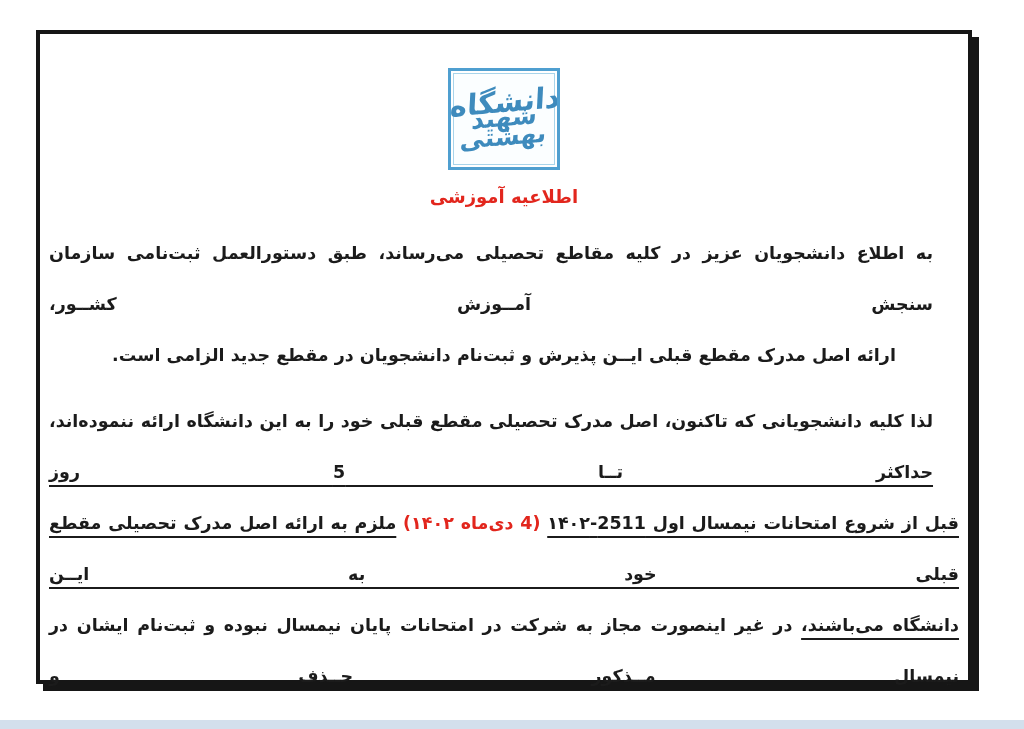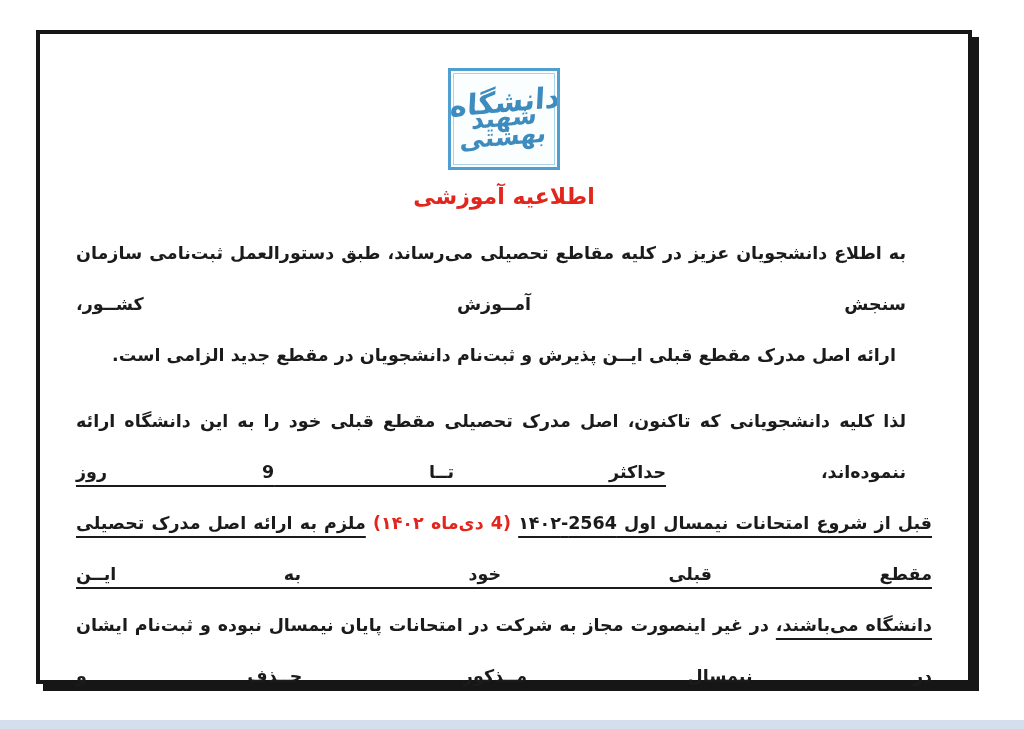--- a/index.html
+++ b/index.html
@@ -32,23 +32,23 @@
   }
   .logo-cal{
     text-align:center;color:var(--logo-ink);font-weight:bold;
     transform:rotate(-5deg) skewX(-8deg);line-height:0.74;
   }
   .logo-cal .lg1{display:block;font-size:29px;}
   .logo-cal .lg2{display:block;font-size:25px;margin-top:-4px;}
   .logo-cal .lg3{display:block;font-size:25px;}
   .heading{
     text-align:center;color:var(--accent-red);
-    font-weight:bold;font-size:22px;line-height:20px;margin-top:17px;
+    font-weight:bold;font-size:18px;line-height:20px;margin-top:17px;
   }
-  .para{margin:0 36px;}
+  .para{margin:0 9px;}
   .p1{margin-top:21px;}
   .p2{margin-top:15px;}
   .line{
     line-height:51px;font-size:17.5px;font-weight:bold;color:var(--text-ink);
     white-space:normal;
   }
   .j{text-align:justify;text-align-last:justify;}
   .c{text-align:center;}
   .r{text-align:right;padding-left:0;padding-right:45px;}
   .indent{padding-right:26px;}
@@ -76,24 +76,24 @@
     <div class="heading">اطلاعیه آموزشی</div>
 
     <div class="para p1">
       <div class="line j indent">به اطلاع دانشجویان عزیز در کلیه مقاطع تحصیلی می‌رساند، طبق دستورالعمل ثبت‌نامی سازمان سنجش آمــوزش کشــور،</div>
       <div class="line c">ارائه اصل مدرک مقطع قبلی ایــن پذیرش و ثبت‌نام دانشجویان در مقطع جدید الزامی است.</div>
     </div>
 
     <div class="para p2">
       <div class="line j indent">
         <span>لذا کلیه دانشجویانی که تاکنون، اصل مدرک تحصیلی مقطع قبلی خود را به این دانشگاه ارائه ننموده‌اند،</span>
-        <span class="u">حداکثر تــا 9 روز</span>
+        <span class="u">حداکثر تــا 5 روز</span>
       </div>
       <div class="line j">
-        <span class="u">قبل از شروع امتحانات نیمسال اول 2564-۱۴۰۲</span>
+        <span class="u">قبل از شروع امتحانات نیمسال اول 2511-۱۴۰۲</span>
         <span class="red">(4 دی‌ماه ۱۴۰۲)</span>
         <span class="u">ملزم به ارائه اصل مدرک تحصیلی مقطع قبلی خود به ایــن</span>
       </div>
       <div class="line j">
         <span class="u">دانشگاه می‌باشند،</span>
         <span>در غیر اینصورت مجاز به شرکت در امتحانات پایان نیمسال نبوده و ثبت‌نام ایشان در نیمسال مــذکور حــذف و</span>
       </div>
       <div class="line r">مطابق مقررات اقدام خواهد شد.</div>
     </div>
 

